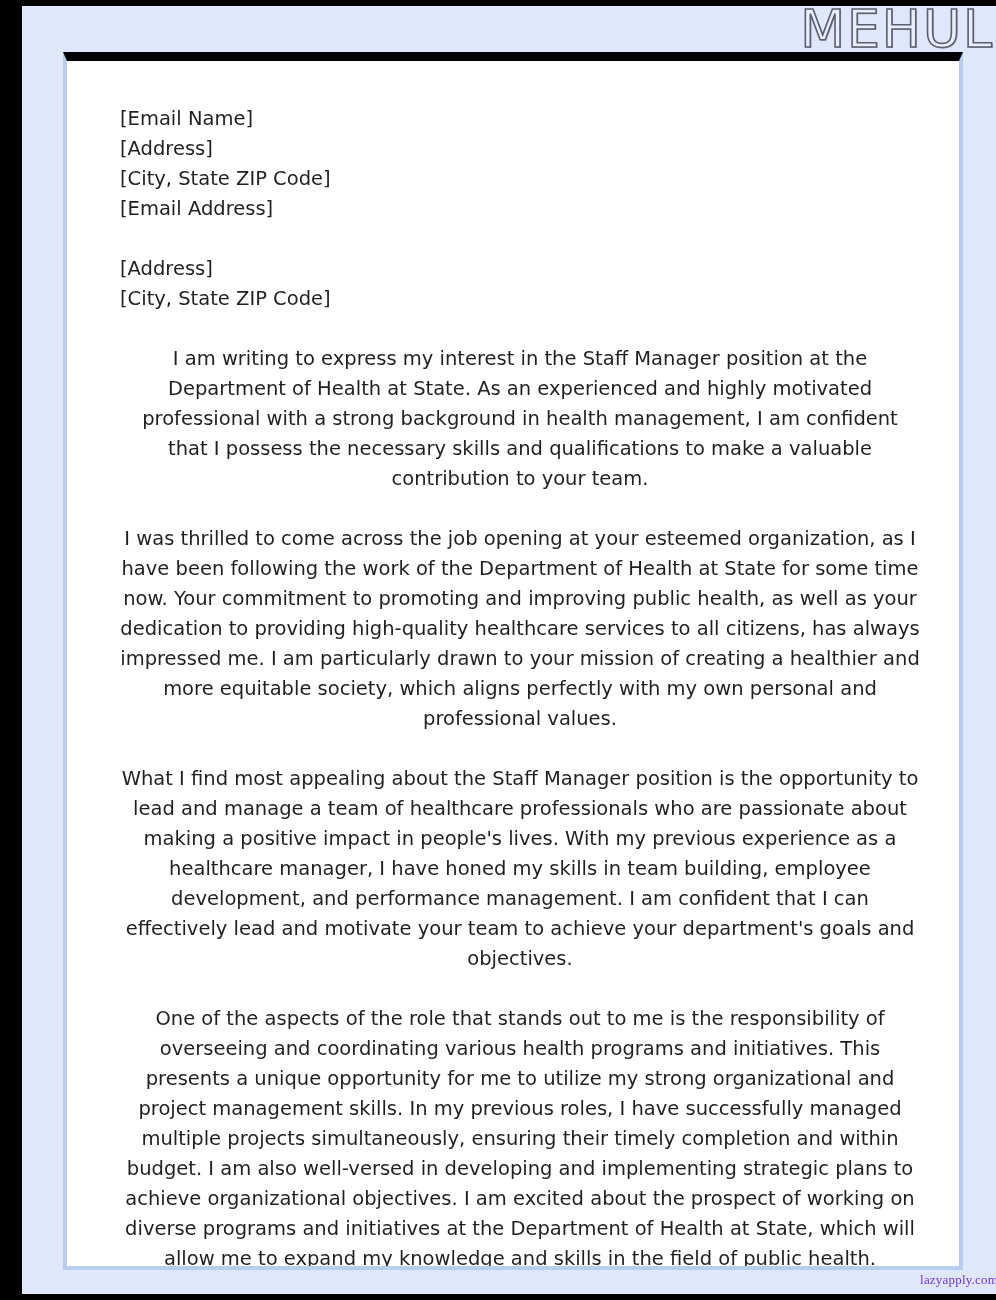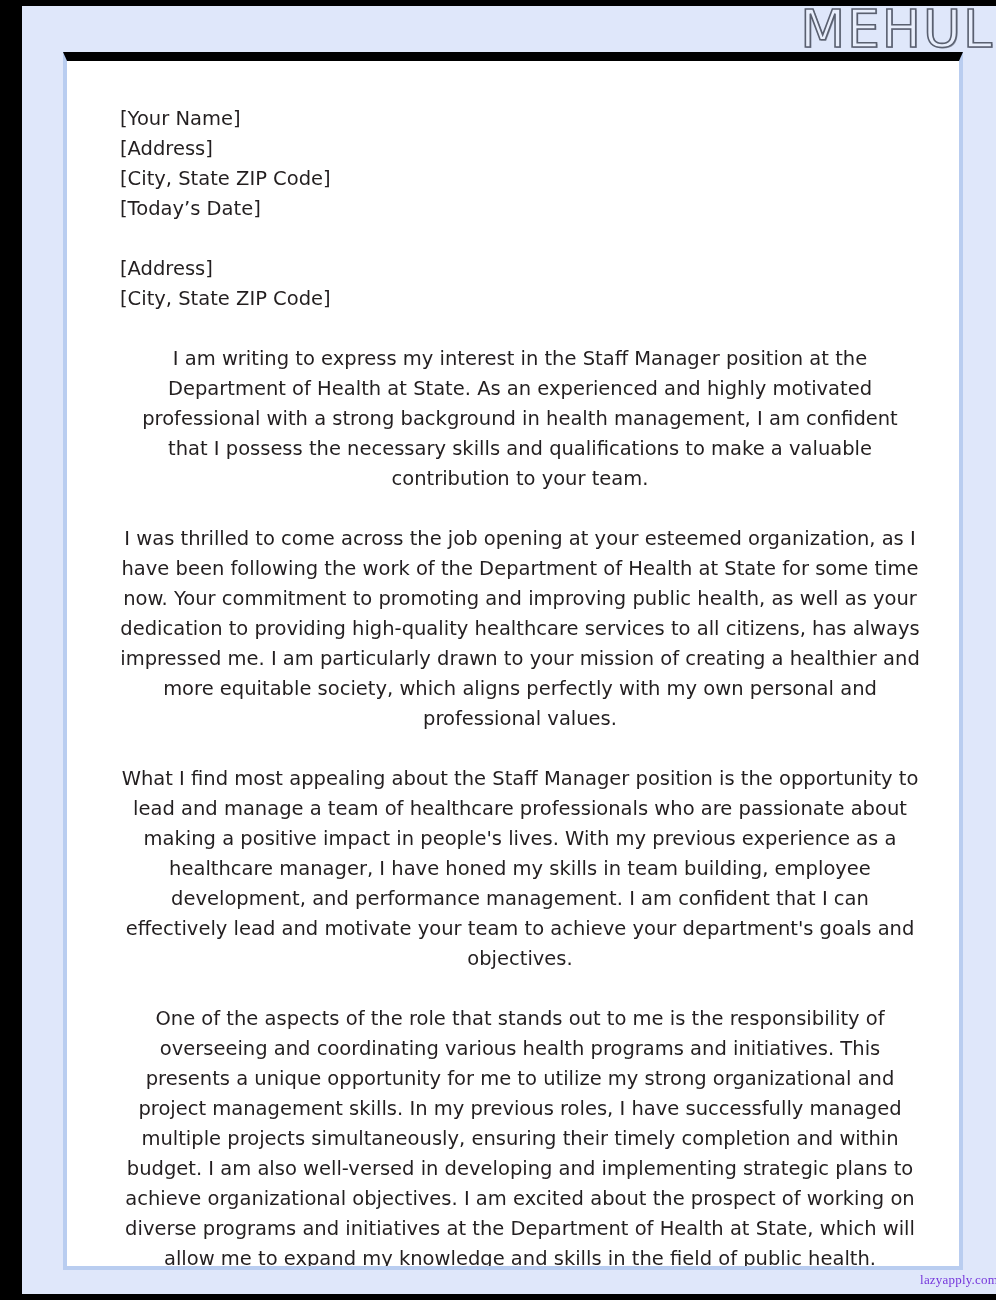--- a/index.html
+++ b/index.html
@@ -119,24 +119,24 @@
 
 <div id="page-frame">
   <div id="backdrop">
 
     <div id="letterhead">MEHUL</div>
 
     <div id="document-page">
       <div id="letter-body">
 
         <div class="addr-block">
-          <div class="addr-line">[Your Name]</div>
+          <div class="addr-line">[Email Name]</div>
           <div class="addr-line">[Address]</div>
           <div class="addr-line">[City, State ZIP Code]</div>
-          <div class="addr-line">[Today’s Date]</div>
+          <div class="addr-line">[Email Address]</div>
         </div>
 
         <div class="addr-block">
           <div class="addr-line">[Address]</div>
           <div class="addr-line">[City, State ZIP Code]</div>
         </div>
 
 
         <p class="body-paragraph">I am writing to express my interest in the Staff Manager position at the Department of Health at State. As an experienced and highly motivated professional with a strong background in health management, I am confident that I possess the necessary skills and qualifications to make a valuable contribution to your team.</p>
         <p class="body-paragraph">I was thrilled to come across the job opening at your esteemed organization, as I have been following the work of the Department of Health at State for some time now. Your commitment to promoting and improving public health, as well as your dedication to providing high-quality healthcare services to all citizens, has always impressed me. I am particularly drawn to your mission of creating a healthier and more equitable society, which aligns perfectly with my own personal and professional values.</p>

